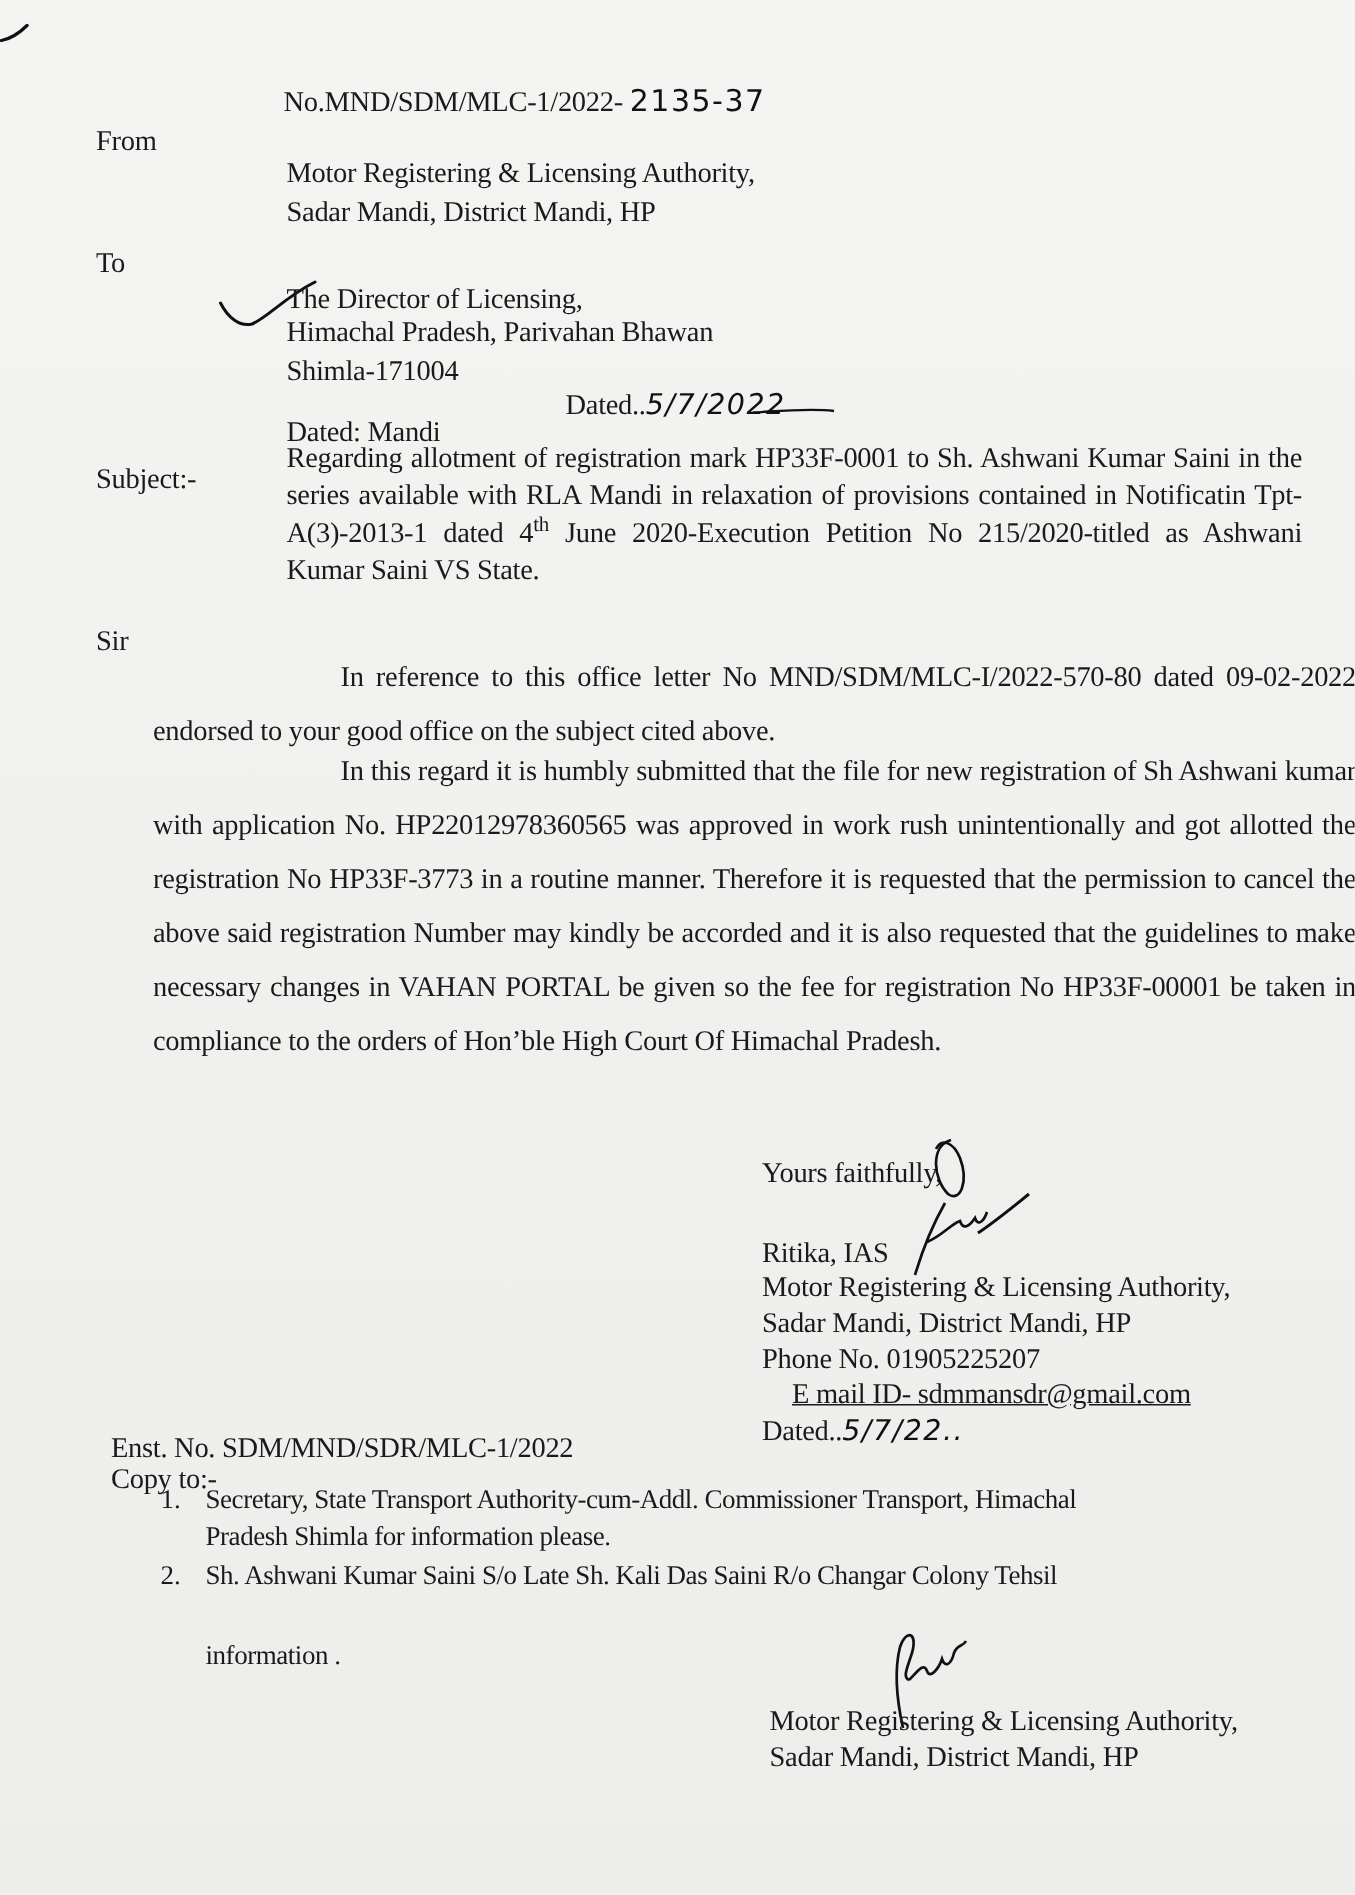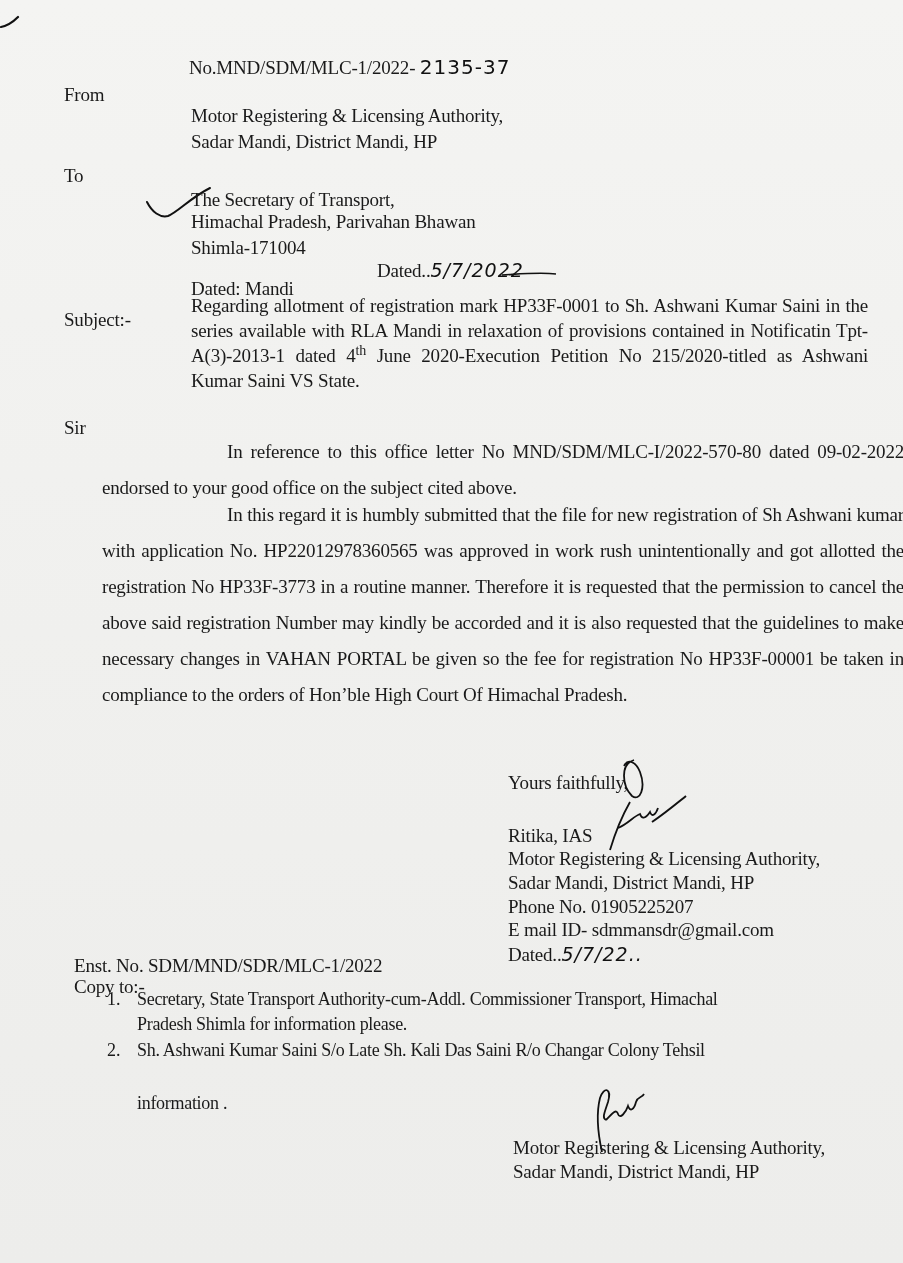--- a/index.html
+++ b/index.html
@@ -83,21 +83,21 @@
   </div>
 
   <div class="abs txt" style="left:64px;top:84px;">From</div>
   <div class="abs txt" style="left:191px;top:105px;">Motor Registering &amp; Licensing Authority,</div>
   <div class="abs txt" style="left:191px;top:131px;">Sadar Mandi, District Mandi, HP</div>
 
   <div class="abs txt" style="left:64px;top:165px;">To</div>
   <svg class="sig" style="left:144px;top:186px" width="70" height="36">
     <path d="M3 16 C8 26, 16 32, 24 30 C34 26, 46 12, 66 2" stroke="#111" stroke-width="2" fill="none" stroke-linecap="round"></path>
   </svg>
-  <div class="abs txt" style="left:191px;top:189px;">The Secretary of Transport,</div>
+  <div class="abs txt" style="left:191px;top:189px;">The Director of Licensing,</div>
   <div class="abs txt" style="left:191px;top:211px;">Himachal Pradesh, Parivahan Bhawan</div>
   <div class="abs txt" style="left:191px;top:237px;">Shimla-171004</div>
   <div class="abs txt" style="left:191px;top:262px;margin-top:16px;">Dated: Mandi</div>
   <div class="abs txt" style="left:377px;top:259px;">
     <span>Dated..</span><span class="hand">5/7/2022</span>
   </div>
   <svg class="sig" style="left:500px;top:270px" width="60" height="8">
     <path d="M2 5 C20 4, 40 2, 56 4" stroke="#111" stroke-width="1.6" fill="none"></path>
   </svg>
 
@@ -119,21 +119,21 @@
   <svg class="sig" style="left:588px;top:758px" width="110" height="100">
     <path d="M46 2 C32 6, 34 28, 44 38 C52 44, 58 30, 52 14 C48 4, 40 0, 36 8" stroke="#111" stroke-width="1.8" fill="none"></path>
     <path d="M22 92 C28 72, 34 58, 42 44" stroke="#111" stroke-width="1.8" fill="none"></path>
     <path d="M30 70 C40 66, 46 58, 52 56 C54 62, 58 60, 62 54 C64 60, 68 56, 70 50" stroke="#111" stroke-width="1.8" fill="none"></path>
     <path d="M64 64 C76 56, 88 46, 98 38" stroke="#111" stroke-width="2" fill="none"></path>
   </svg>
   <div class="abs txt" style="left:508px;top:825px;">Ritika, IAS</div>
   <div class="abs txt" style="left:508px;top:848px;">Motor Registering &amp; Licensing Authority,</div>
   <div class="abs txt" style="left:508px;top:872px;">Sadar Mandi, District Mandi, HP</div>
   <div class="abs txt" style="left:508px;top:896px;">Phone No. 01905225207</div>
-  <div class="abs txt" style="left:508px;top:919px;">E mail ID- sdmmansdr@gmail.com</div>
+  <div class="abs txt" style="left:528px;top:919px;text-decoration:underline;">E mail ID- sdmmansdr@gmail.com</div>
   <div class="abs txt" style="left:508px;top:943px;">
     <span>Dated..</span><span class="hand">5/7/22..</span>
   </div>
 
   <div class="abs txt" style="left:74px;top:955px;">Enst. No. SDM/MND/SDR/MLC-1/2022</div>
   <div class="abs txt" style="left:74px;top:976px;">Copy to:-</div>
 
   <div class="copy-num" style="top:989px;">1.</div>
   <div class="copy-item" style="top:989px;">Secretary, State Transport Authority-cum-Addl. Commissioner Transport, Himachal</div>
   <div class="copy-item" style="top:1014px;">Pradesh Shimla for information please.</div>

